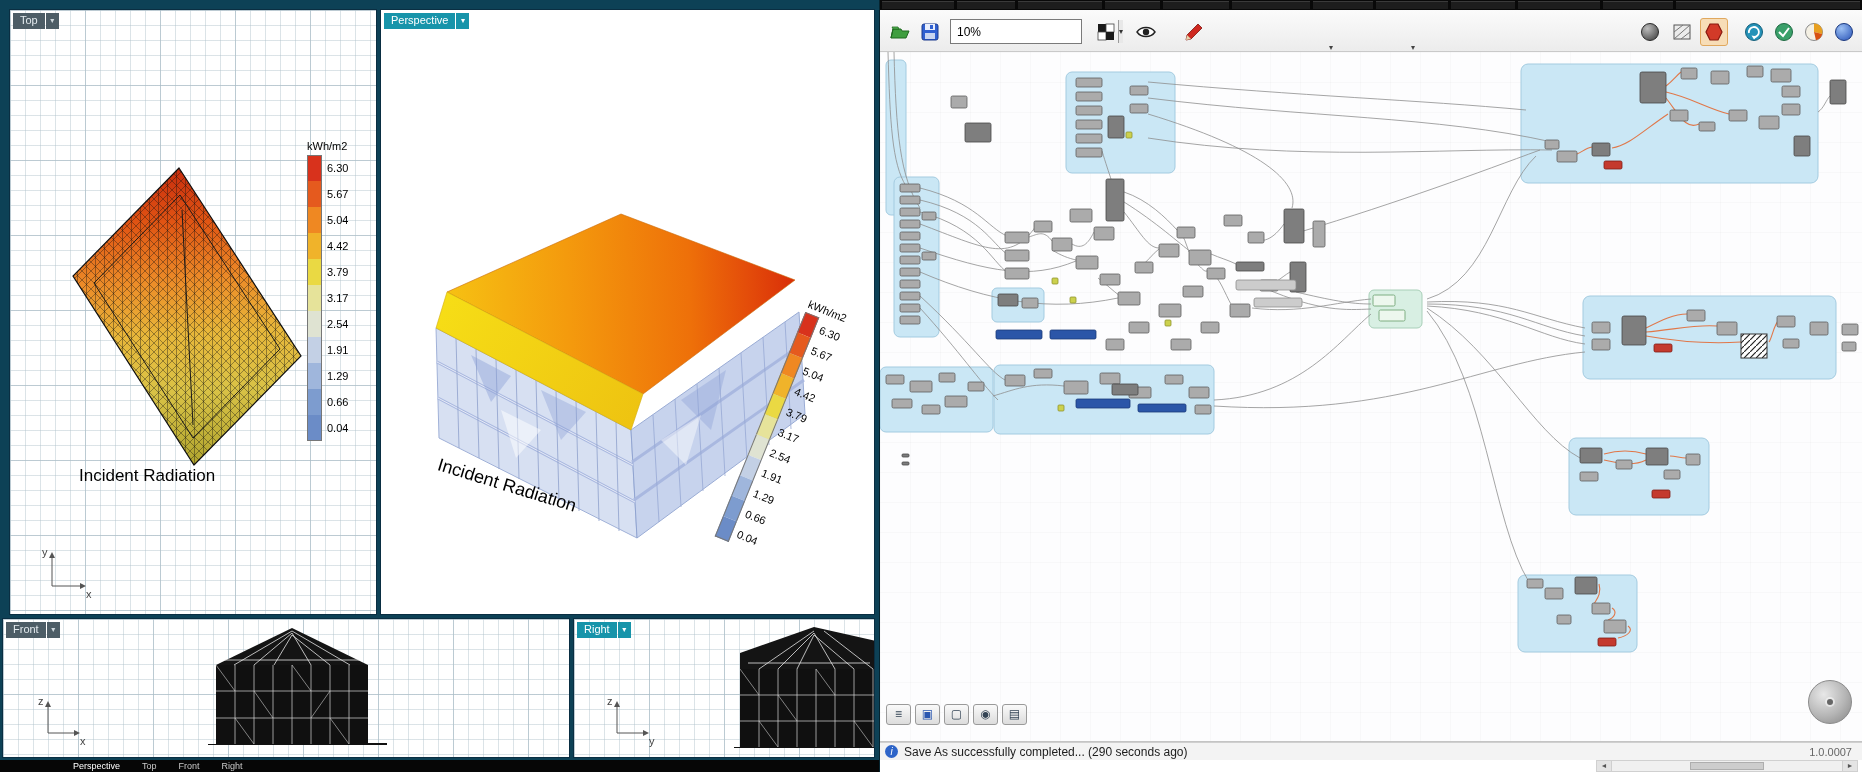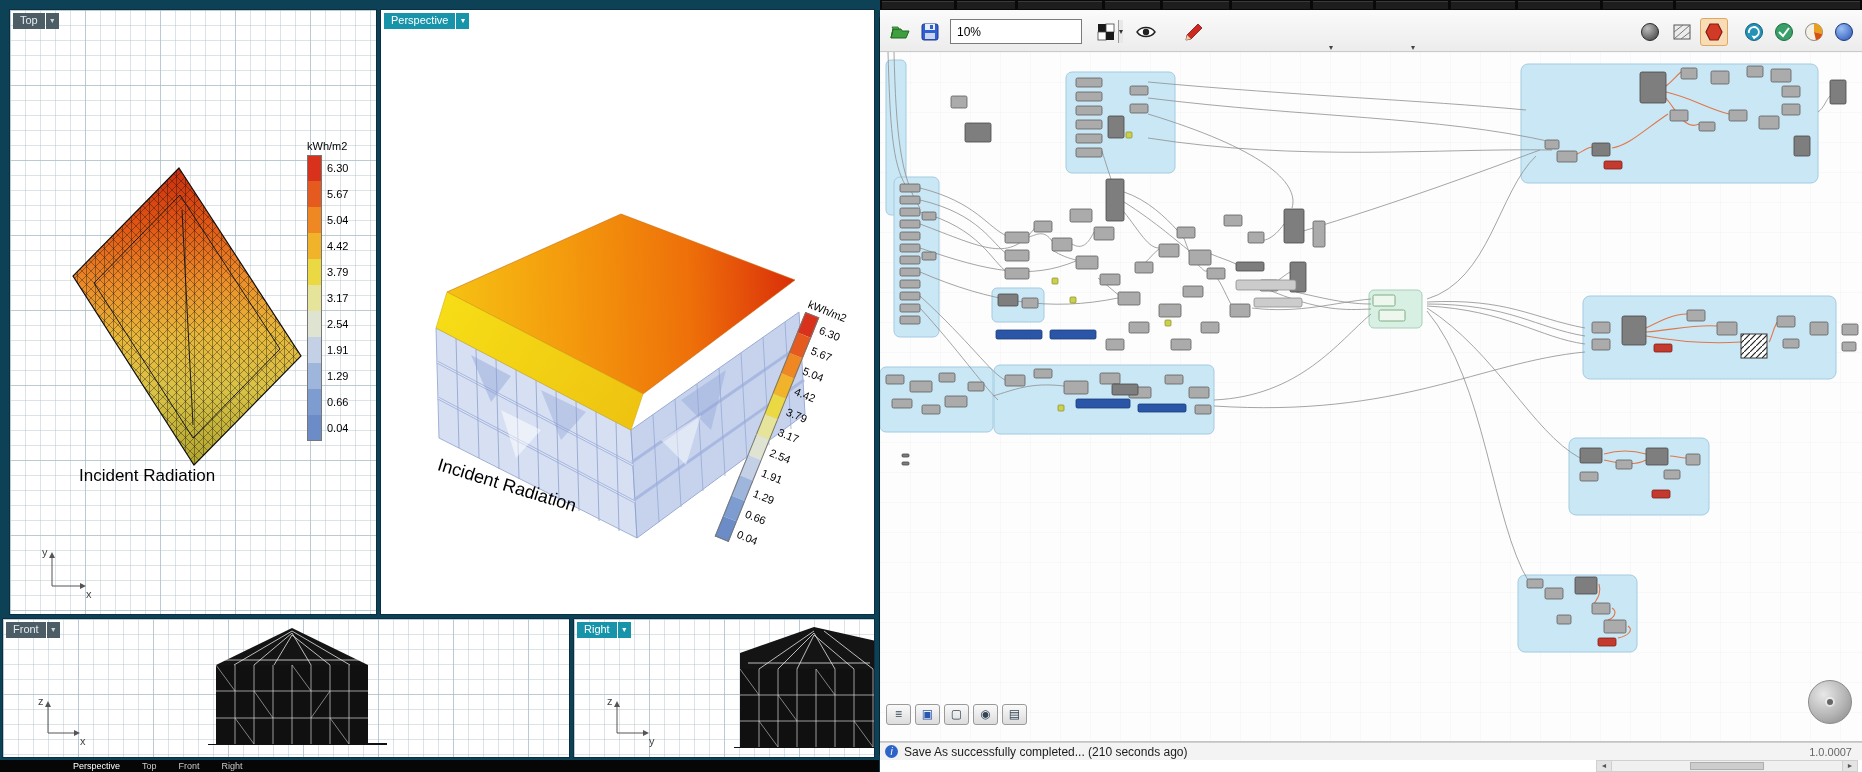--- a/index.html
+++ b/index.html
@@ -54,21 +54,21 @@
 
   .vp-canvas { position:absolute; inset:0; }
 
   
   .rhino-tabs { position:absolute; left:0; top:760px; width:879px; height:12px;
     background:#060606; display:flex; align-items:center; gap:4px; padding-left:64px; }
   .rhino-tabs span { color:#c9c9c9; font-size:9px; line-height:12px; padding:0 9px; }
   .rhino-tabs span:first-child { color:#fff; }
 
   
-  .gh-window { position:absolute; left:879px; top:0; width:983px; height:772px; background:#f2f2f2; border-left:1px solid #06242f;border-radius:18px; }
+  .gh-window { position:absolute; left:879px; top:0; width:983px; height:772px; background:#f2f2f2; border-left:1px solid #06242f; }
   .gh-tabstrip { position:absolute; left:0; top:0; width:100%; height:10px; background:#090909; display:flex; gap:3px; padding:1px 2px; }
   .gh-tabstrip span { display:block; height:8px; background:#1d1d1d; border-top:1px solid #3a3a3a; }
 
   .gh-toolbar { position:absolute; left:0; top:10px; width:100%; height:42px;
     background:linear-gradient(#fbfbfb,#ececec); border-bottom:1px solid #c9c9c9; }
   .tbtn { position:absolute; top:8px; width:28px; height:28px; border:1px solid transparent; border-radius:3px;
     display:flex; align-items:center; justify-content:center; }
   .tbtn.hl { background:#f7ddb7; border-color:#e0a85e; }
   .combo { position:absolute; left:70px; top:9px; width:132px; height:25px; background:#fff; border:1px solid #7a7a7a; display:flex; }
   .combo input { flex:1; border:0; outline:none; font-size:12px; padding:0 6px; font-family:"Liberation Sans",sans-serif; background:transparent; }
@@ -731,21 +731,21 @@
         <div class="wbtn"><span>▢</span></div>
         <div class="wbtn"><span>◉</span></div>
         <div class="wbtn"><span>▤</span></div>
       </div>
 
       <div class="gh-navball"></div>
     </div>
 
     <div class="gh-status">
       <span class="info-ic">i</span>
-      <span>Save As successfully completed... (210 seconds ago)</span>
+      <span>Save As successfully completed... (290 seconds ago)</span>
       <span class="gh-ver">1.0.0007</span>
     </div>
 
     <div class="gh-bottom">
       <div class="hscroll">
         <div class="sbtn">◄</div>
         <div class="track">
           <div class="thumb"></div>
         </div>
         <div class="sbtn">►</div>

